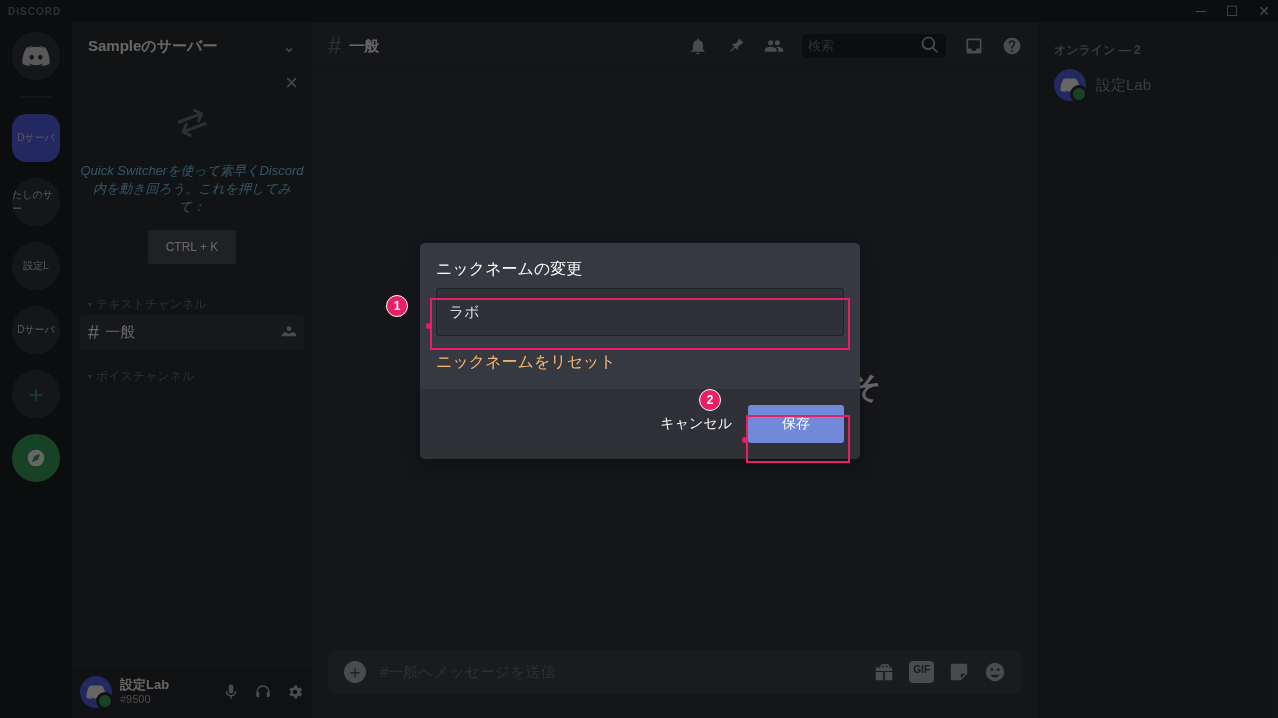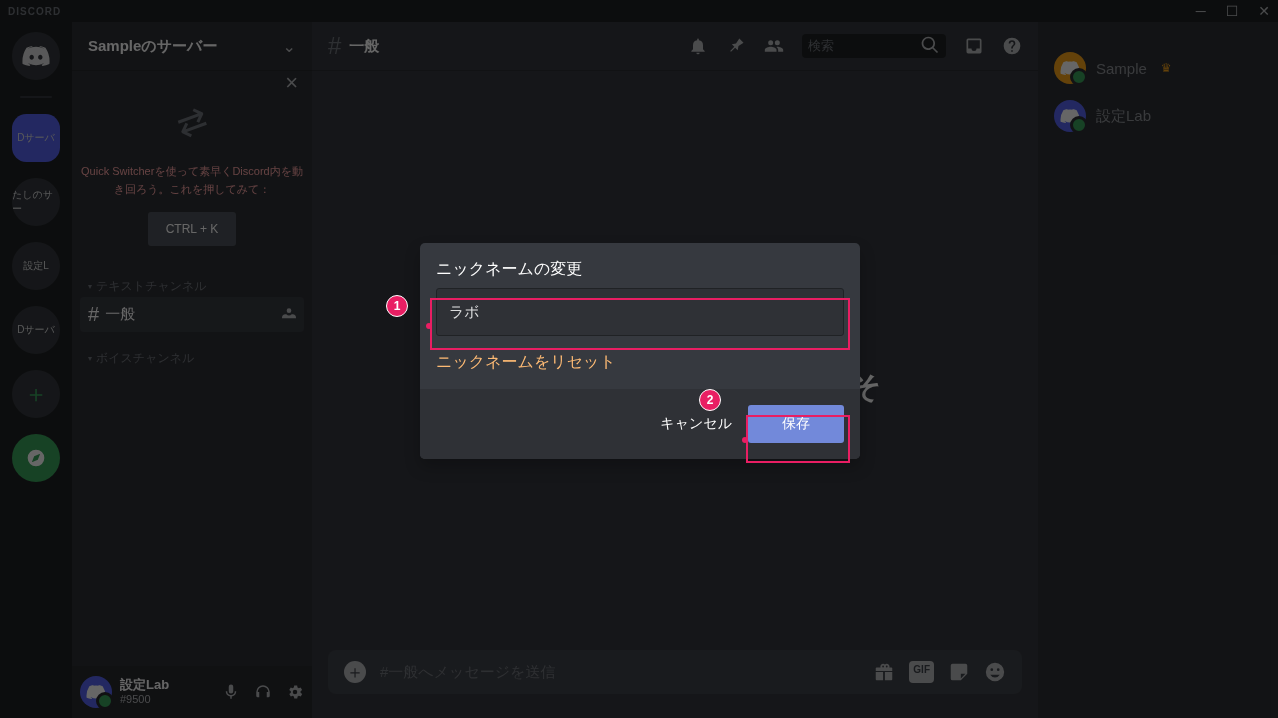--- a/index.html
+++ b/index.html
@@ -25,21 +25,21 @@
 
 .channels { width: 240px; background: #2f3136; display: flex; flex-direction: column; }
 .channels-header { height: 48px; padding: 0 16px; display: flex; align-items: center; justify-content: space-between; box-shadow: 0 1px 0 rgba(4,4,5,.2); cursor: pointer; }
 .channels-header h2 { font-size: 15px; font-weight: 600; color: #fff; }
 .channels-header .chev { color: #b9bbbe; }
 
 .qswitch { position: relative; padding: 22px 8px 16px; text-align: center; }
 .qswitch-close { position: absolute; right: 14px; top: 0px; color: #b9bbbe; font-size: 22px; cursor: pointer; }
 .qswitch-art { width: 70px; height: 60px; margin: 0 auto 10px; display: flex; align-items: center; justify-content: center; }
 .qswitch-art .arrows { font-size: 36px; color: #72767d; transform: rotate(-20deg); }
-.qswitch p { font-size: 11px; color: #fca5a5; line-height: 18px; }
+.qswitch p { font-size: 13px; color: #7dd3fc; line-height: 18px; font-style: italic; }
 .qswitch .key { margin-top: 14px; display: inline-block; background: #4f545c; color: #fff; font-size: 12px; padding: 10px 18px; border-radius: 3px; }
 
 .ch-category { padding: 16px 8px 0 16px; display: flex; align-items: center; gap: 4px; color: #72767d; font-size: 12px; text-transform: uppercase; cursor: pointer; }
 .ch-category .arrow { font-size: 8px; }
 .ch-item { margin: 2px 8px; padding: 6px 8px; border-radius: 4px; display: flex; align-items: center; gap: 6px; color: #72767d; font-size: 15px; cursor: pointer; }
 .ch-item.active { background: #393c43; color: #fff; }
 .ch-item .hash { font-size: 20px; font-weight: 400; }
 .ch-item .chicon { margin-left: auto; font-size: 14px; color: #b9bbbe; }
 
 .user-panel { margin-top: auto; height: 52px; background: #292b2f; display: flex; align-items: center; padding: 0 8px; gap: 8px; }
@@ -254,29 +254,21 @@
             </svg>
           <svg viewBox="0 0 24 24">
               <path d="M12 2a10 10 0 1 0 10 10A10 10 0 0 0 12 2ZM8.5 8A1.5 1.5 0 1 1 7 9.5 1.5 1.5 0 0 1 8.5 8Zm7 0A1.5 1.5 0 1 1 14 9.5 1.5 1.5 0 0 1 15.5 8ZM12 18a6 6 0 0 1-5.2-3h10.4A6 6 0 0 1 12 18Z"></path>
             </svg>
         </div>
       </div>
     </div>
   </div>
 
   <div class="members">
-    <div class="member">
-      <div class="mav">
-        <svg viewBox="0 0 28 20">
-            <path d="M23.5 1.7A23 23 0 0 0 17.8 0l-.3.6a18 18 0 0 1 5 2.2 20 20 0 0 0-17 0 18 18 0 0 1 5-2.2L10.2 0A23 23 0 0 0 4.5 1.7 25 25 0 0 0 .6 18.1 23 23 0 0 0 7.6 20l.9-1.2a12 12 0 0 1-2.2-1l.5-.4a16 16 0 0 0 14.4 0l.5.4a12 12 0 0 1-2.2 1l.9 1.2a23 23 0 0 0 7-1.9A25 25 0 0 0 23.5 1.7Z"></path>
-          </svg>
-      </div>
-      <span class="mname">Sample</span>
-      <span class="crown">♛</span>
-    </div>
+    <div class="members-h">オンライン — 2</div>
     <div class="member">
       <div class="mav blurple">
         <svg viewBox="0 0 28 20">
             <path d="M23.5 1.7A23 23 0 0 0 17.8 0l-.3.6a18 18 0 0 1 5 2.2 20 20 0 0 0-17 0 18 18 0 0 1 5-2.2L10.2 0A23 23 0 0 0 4.5 1.7 25 25 0 0 0 .6 18.1 23 23 0 0 0 7.6 20l.9-1.2a12 12 0 0 1-2.2-1l.5-.4a16 16 0 0 0 14.4 0l.5.4a12 12 0 0 1-2.2 1l.9 1.2a23 23 0 0 0 7-1.9A25 25 0 0 0 23.5 1.7Z"></path>
           </svg>
       </div>
       <span class="mname">設定Lab</span>
     </div>
   </div>
 </div>

